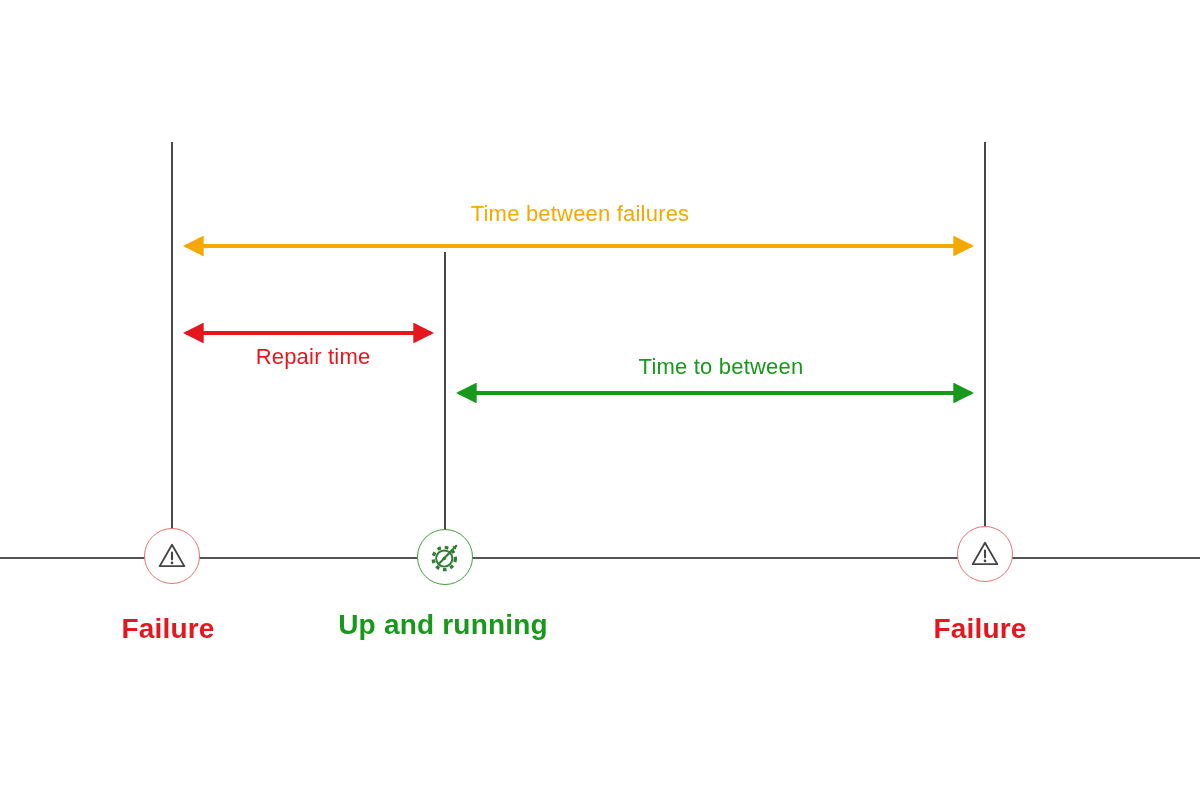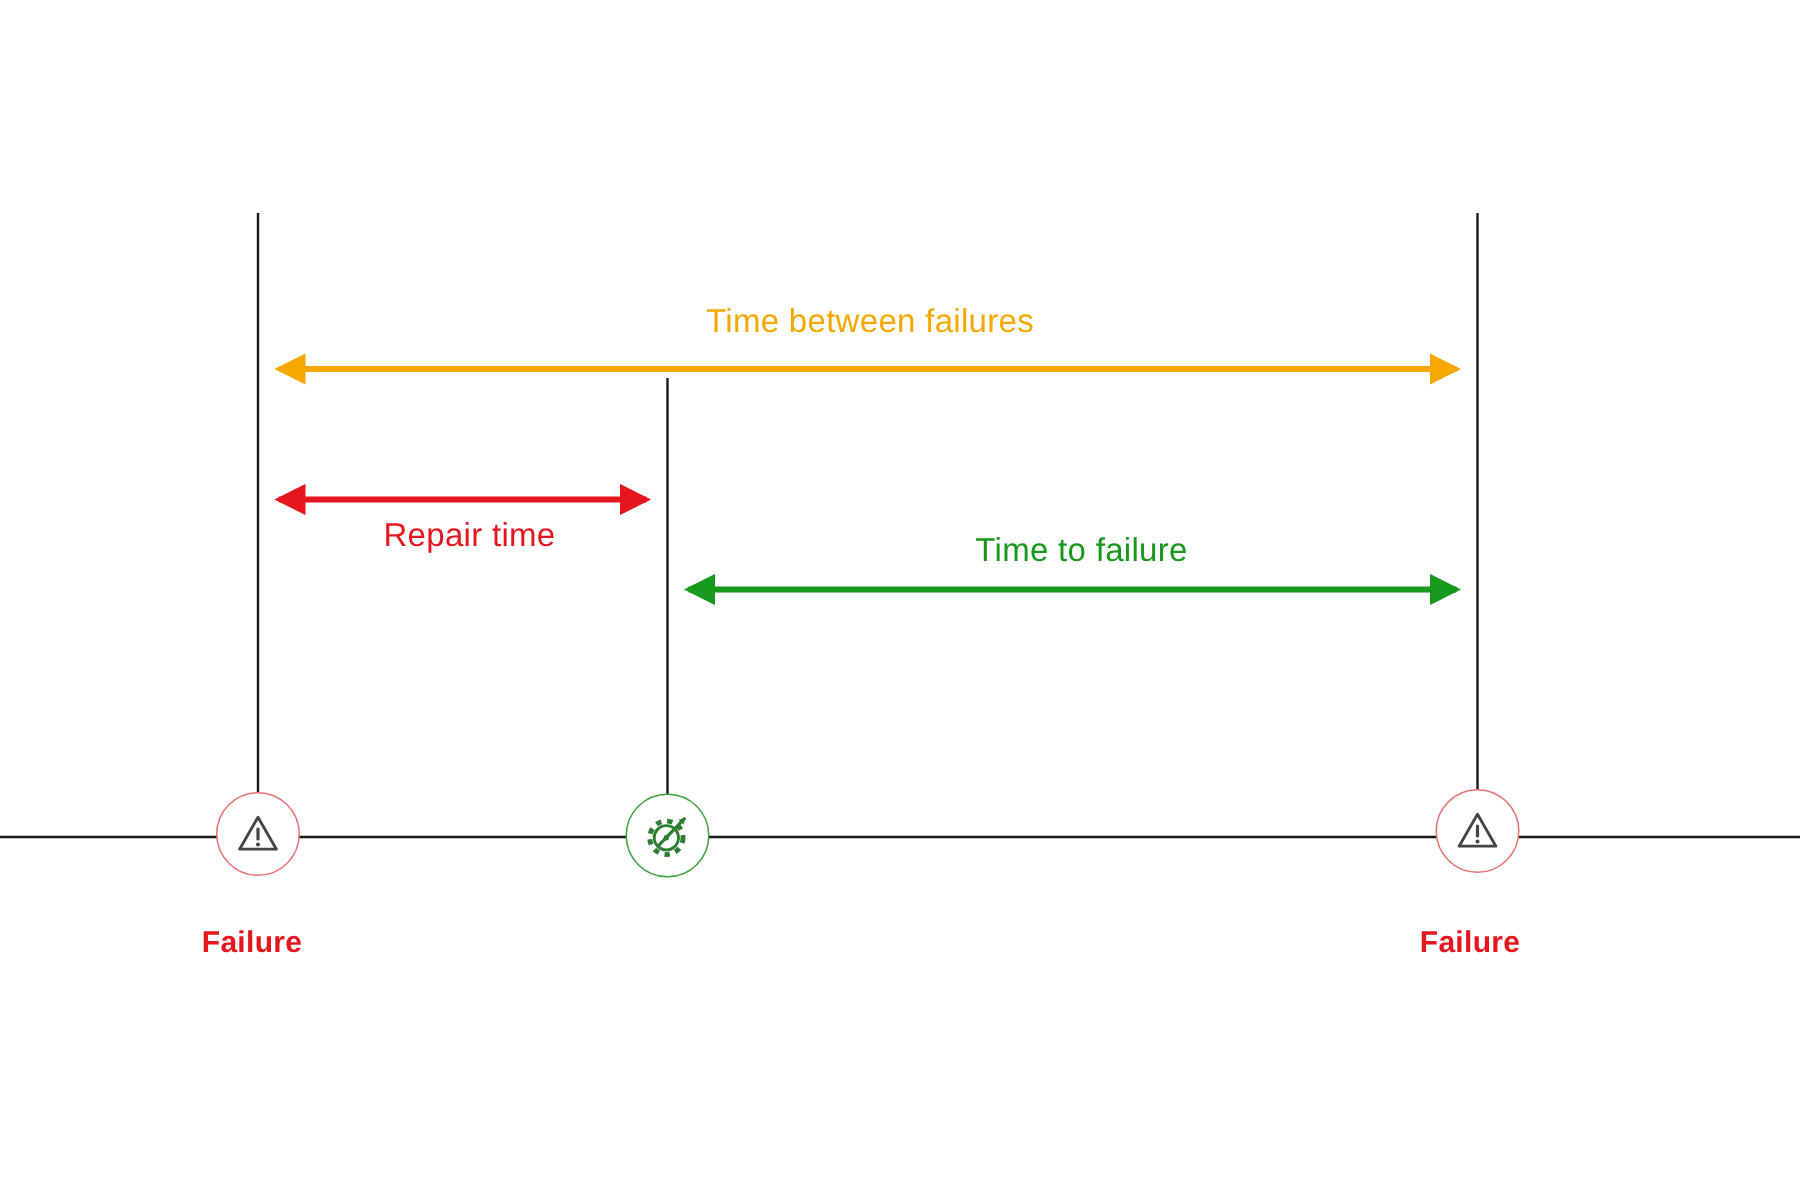--- a/index.html
+++ b/index.html
@@ -25,21 +25,21 @@
     transform: translate(-50%, -50%);
     white-space: nowrap;
     font-size: 22px;
     letter-spacing: 0.2px;
   }
   .lbl-orange { color: #F5A800; }
   .lbl-red    { color: #E6161E; text-align: center; }
   .lbl-green  { color: #18991B; }
   .event-label {
     font-weight: bold;
-    font-size: 20px;
+    font-size: 28px;
   }
   .node {
     position: absolute;
     transform: translate(-50%, -50%);
     width: 56px;
     height: 56px;
     border-radius: 50%;
     background: #ffffff;
     display: flex;
     align-items: center;
@@ -75,21 +75,21 @@
 
     <line x1="186" y1="246" x2="971" y2="246" stroke="#F5A800" stroke-width="4" marker-start="url(#arr-orange)" marker-end="url(#arr-orange)"></line>
     <line x1="186" y1="333" x2="431" y2="333" stroke="#E6161E" stroke-width="4" marker-start="url(#arr-red)" marker-end="url(#arr-red)"></line>
     <line x1="459" y1="393" x2="971" y2="393" stroke="#18991B" stroke-width="4" marker-start="url(#arr-green)" marker-end="url(#arr-green)"></line>
   </svg>
 
   <div class="lbl lbl-orange" style="left:580px; top:214px;">Time between failures</div>
 
   <div class="lbl lbl-red" style="left:313px; top:357px;">Repair time</div>
 
-  <div class="lbl lbl-green" style="left:721px; top:367px;">Time to failure</div>
+  <div class="lbl lbl-green" style="left:721px; top:367px;">Time to between</div>
 
   <div class="node node-red" style="left:172px; top:556px;">
     <svg width="32" height="32" viewBox="0 0 24 24">
       <path d="M12 3.6 L21.2 19.6 H2.8 Z" fill="none" stroke="#444444" stroke-width="1.4" stroke-linejoin="round"></path>
       <line x1="12" y1="9.5" x2="12" y2="14.5" stroke="#444444" stroke-width="1.6" stroke-linecap="round"></line>
       <circle cx="12" cy="17.2" r="1" fill="#444444"></circle>
     </svg>
   </div>
 
   <div class="node node-green" style="left:445px; top:557px;">
@@ -108,16 +108,17 @@
   <div class="node node-red" style="left:985px; top:554px;">
     <svg width="32" height="32" viewBox="0 0 24 24">
       <path d="M12 3.6 L21.2 19.6 H2.8 Z" fill="none" stroke="#444444" stroke-width="1.4" stroke-linejoin="round"></path>
       <line x1="12" y1="9.5" x2="12" y2="14.5" stroke="#444444" stroke-width="1.6" stroke-linecap="round"></line>
       <circle cx="12" cy="17.2" r="1" fill="#444444"></circle>
     </svg>
   </div>
 
   <div class="lbl lbl-red event-label" style="left:168px; top:629px;">Failure</div>
 
+  <div class="lbl lbl-green event-label" style="left:443px; top:625px;">Up and running</div>
 
   <div class="lbl lbl-red event-label" style="left:980px; top:629px;">Failure</div>
 
 </div>
 
 </body></html>

